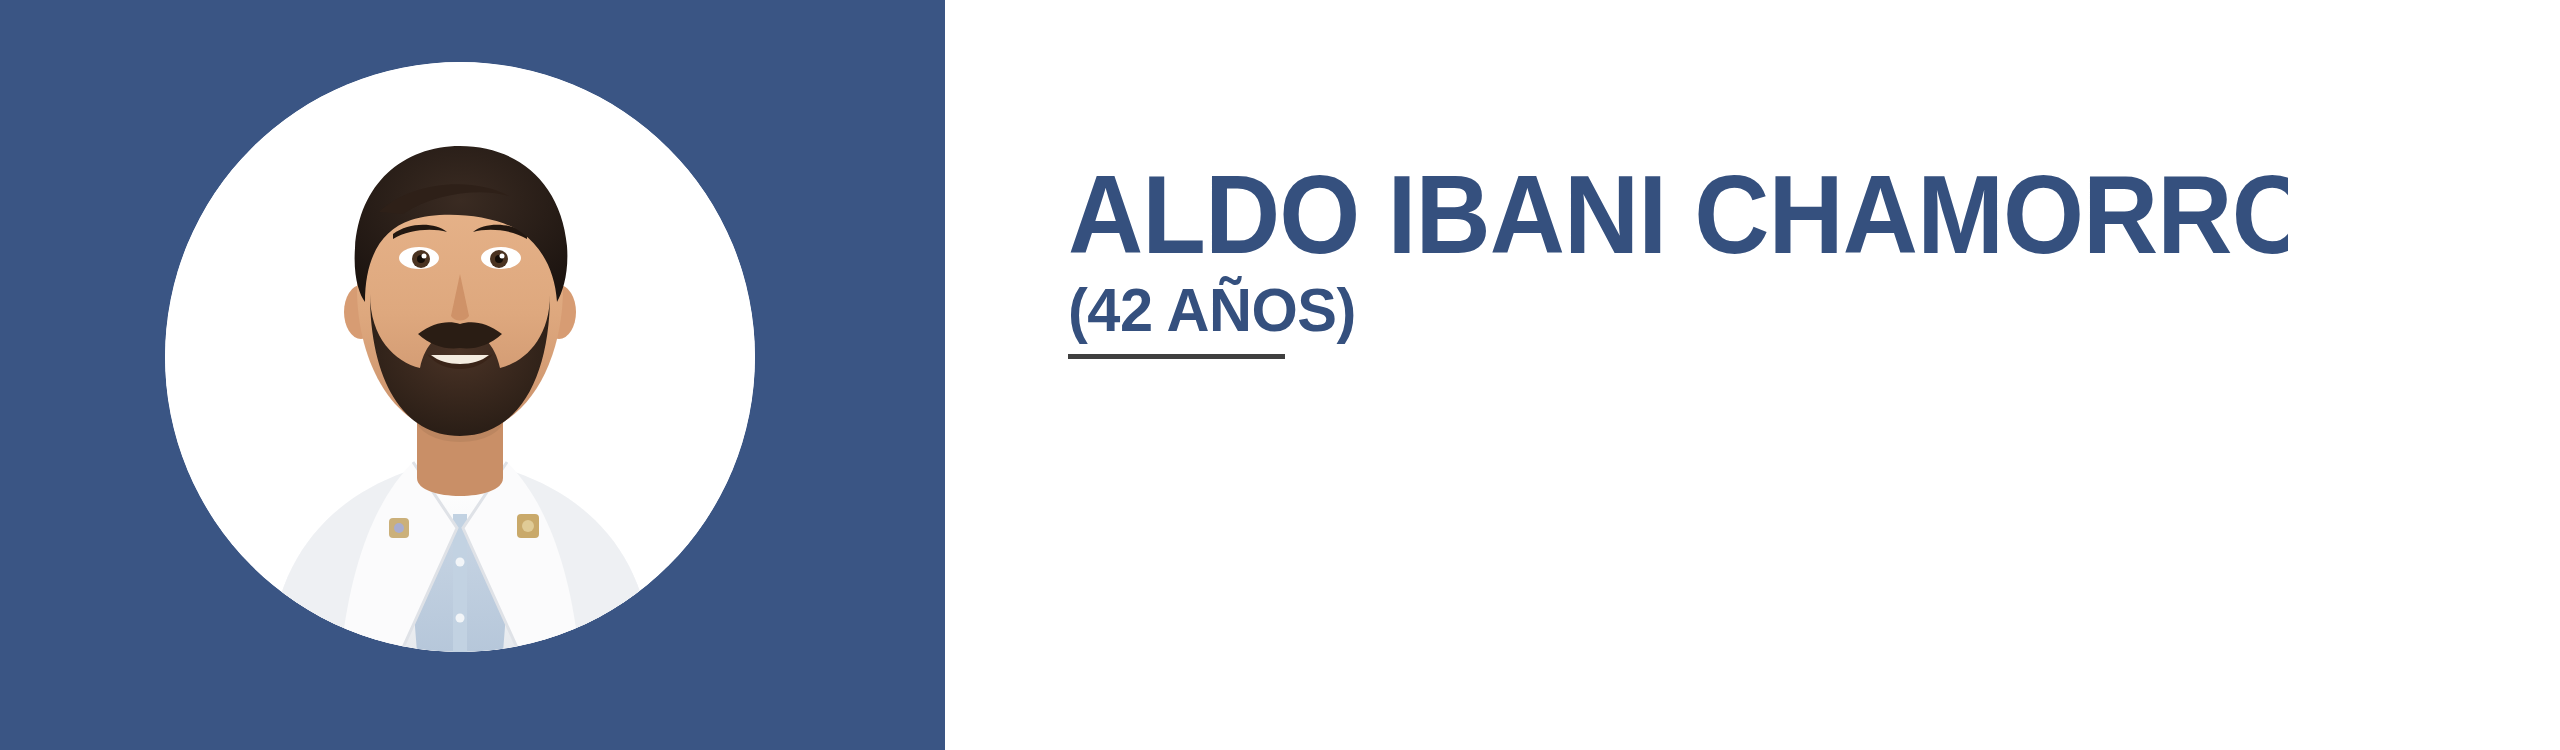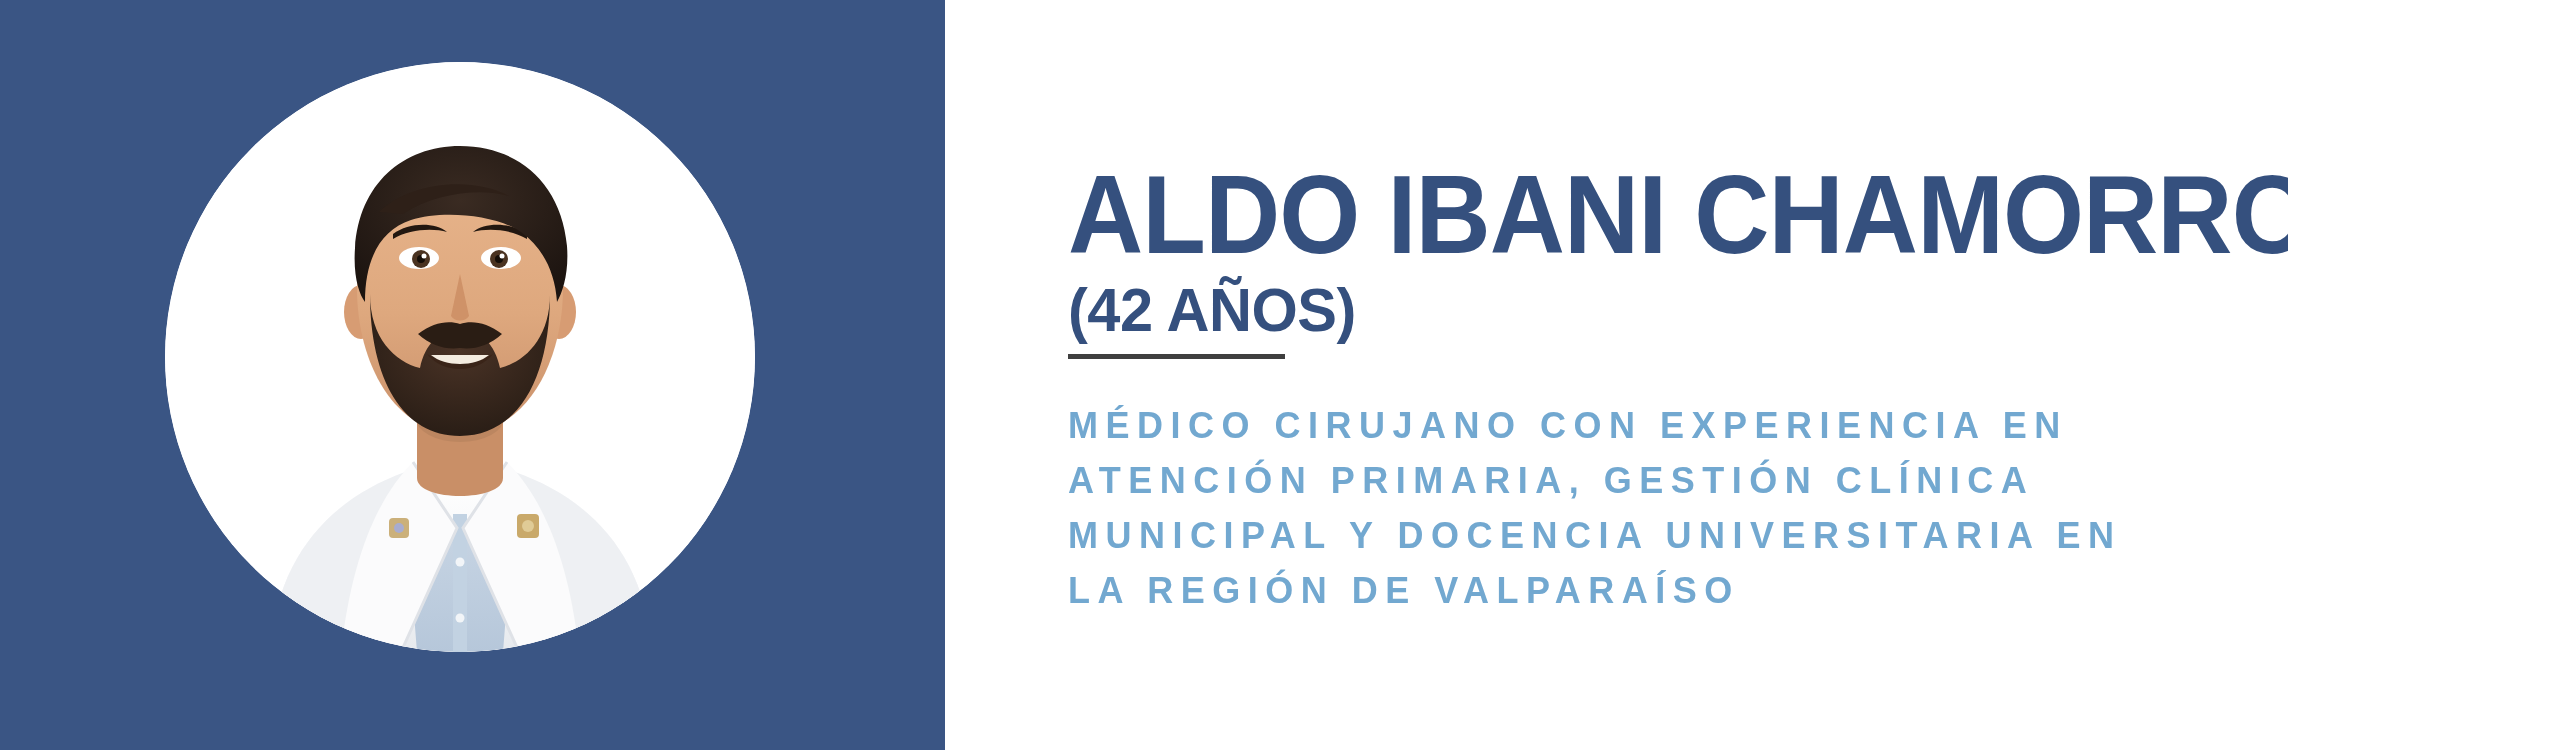--- a/index.html
+++ b/index.html
@@ -218,21 +218,15 @@
     </div>
   </div>
 
   <div class="info">
     <h1 class="name-title">ALDO IBANI CHAMORRO</h1>
 
     <div class="age-line">(42 AÑOS)</div>
 
     <div class="rule"></div>
 
-    <div class="summary">
-      <p class="summary-line">MÉDICO CIRUJANO CON EXPERIENCIA EN</p>
-      <p class="summary-line">ATENCIÓN PRIMARIA, GESTIÓN CLÍNICA</p>
-      <p class="summary-line">MUNICIPAL Y DOCENCIA UNIVERSITARIA EN</p>
-      <p class="summary-line">LA REGIÓN DE VALPARAÍSO</p>
-    </div>
   </div>
 
 </div>
 
 </body></html>

